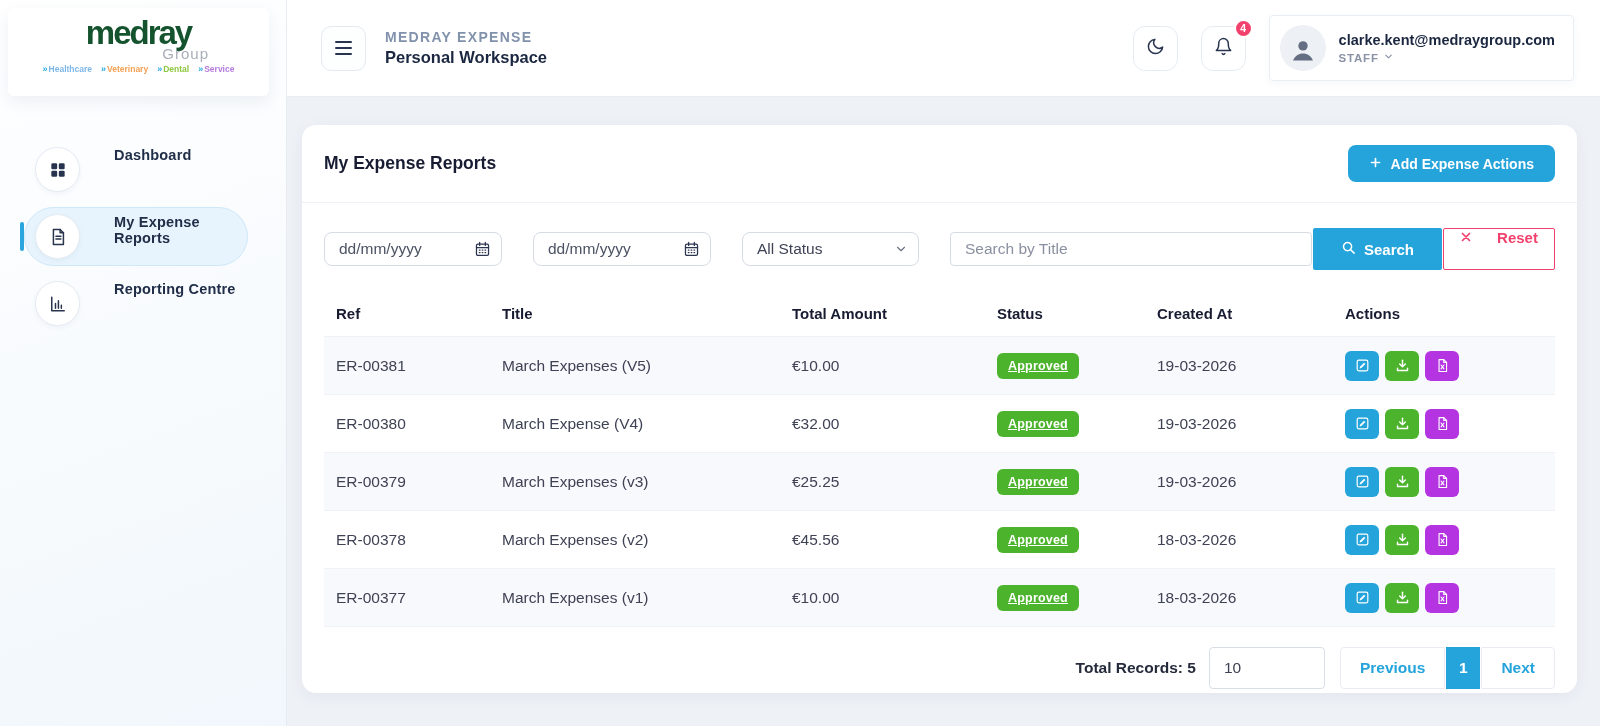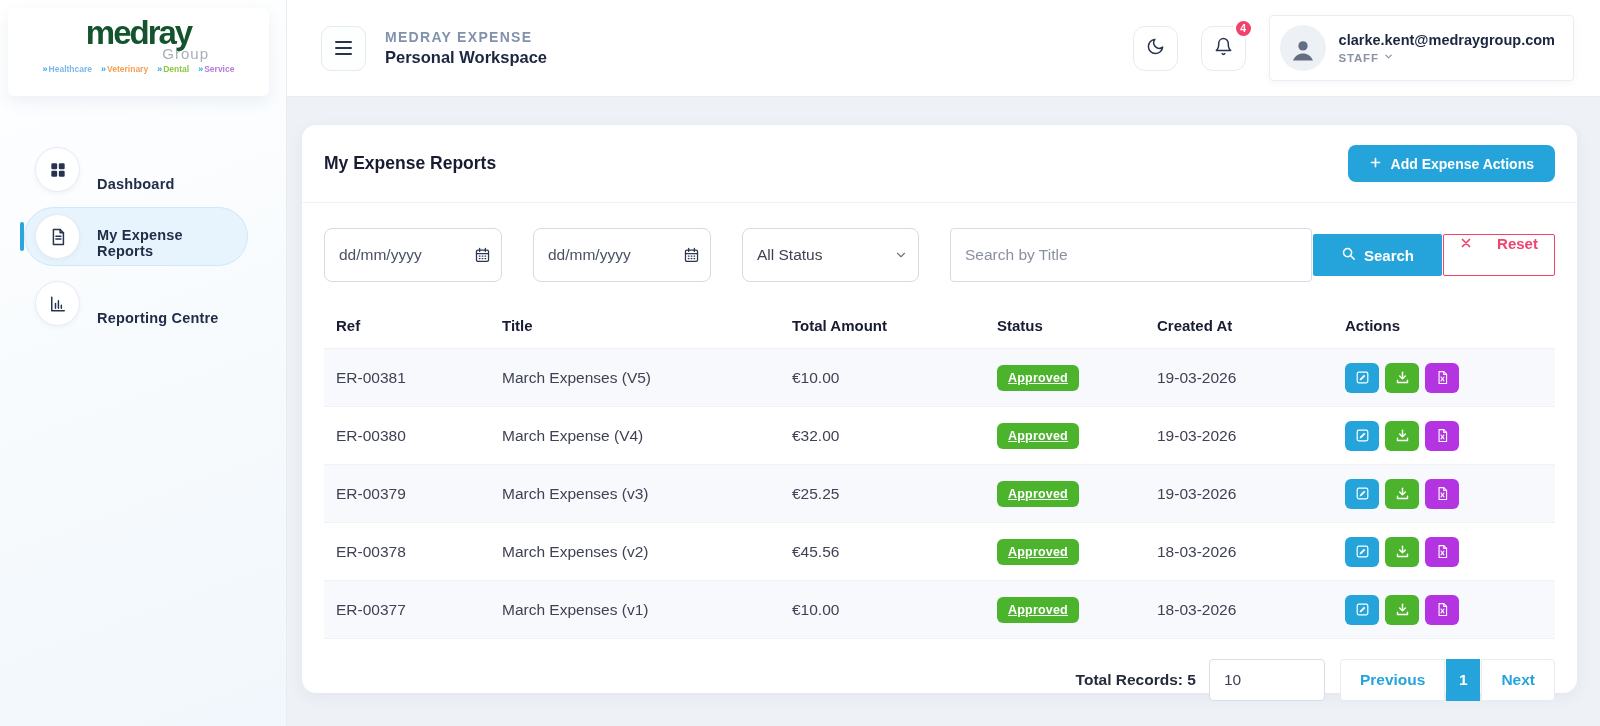--- a/index.html
+++ b/index.html
@@ -32,21 +32,21 @@
   .brand-sub {
     color: #a9aeb8; font-size: 15px; letter-spacing: 1px;
     margin: -6px 48px 2px 0; text-align: right;
   }
   .brand-tags { display: flex; justify-content: center; gap: 9px; margin-top: 2px; }
   .brand-tag { font-size: 8.5px; font-weight: 700; display: flex; align-items: center; gap: 1px; }
   .brand-tag .chev { color: #29abe2; font-size: 9px; font-weight: 700; }
 
   .nav { margin-top: 44px; }
   .nav-item {
-    display: flex; align-items: flex-end; gap: 17px;
+    display: flex; align-items: flex-start; gap: 34px;
     margin: 8px 38px 8px 24px; padding: 6px 10px;
     border: 1px solid transparent; border-radius: 30px;
     position: relative; cursor: pointer;
   }
   .nav-item.active { background: #e7f4fd; border-color: #cfe8f8; }
   .nav-item.active .accent-bar {
     position: absolute; left: -5px; top: 14px;
     width: 4px; height: 29px; border-radius: 3px; background: #2aa5dd;
   }
   .nav-icon-circle {
@@ -124,21 +124,21 @@
     font-family: inherit; font-size: 14px; font-weight: 700;
     padding: 0 21px; height: 37px; border-radius: 8px;
     display: flex; align-items: center; gap: 9px;
   }
   .add-btn svg { width: 13px; height: 13px; }
 
   
   .filters { display: flex; align-items: center; padding: 25px 22px 21px; }
   .field { position: relative; }
   .text-input, .fake-select {
-    height: 54px; border: 1px solid #d6dbe4; border-radius: 8px;
+    height: 34px; border: 1px solid #d6dbe4; border-radius: 8px;
     font-family: inherit; font-size: 15.5px; color: #3f4254;
     padding: 0 36px 0 14px; background: #fff; width: 100%;
   }
   .text-input::placeholder { color: #4b5263; opacity: 1; }
   .date-field { width: 178px; margin-right: 31px; }
   .field-icon { position: absolute; right: 11px; top: 50%; transform: translateY(-50%); color: #2c3550; pointer-events: none; }
   .field-icon svg { width: 17px; height: 17px; display: block; }
   .select-field { width: 177px; margin-right: 31px; }
   .fake-select { display: flex; align-items: center; cursor: pointer; }
   .search-field { flex: 1; }

